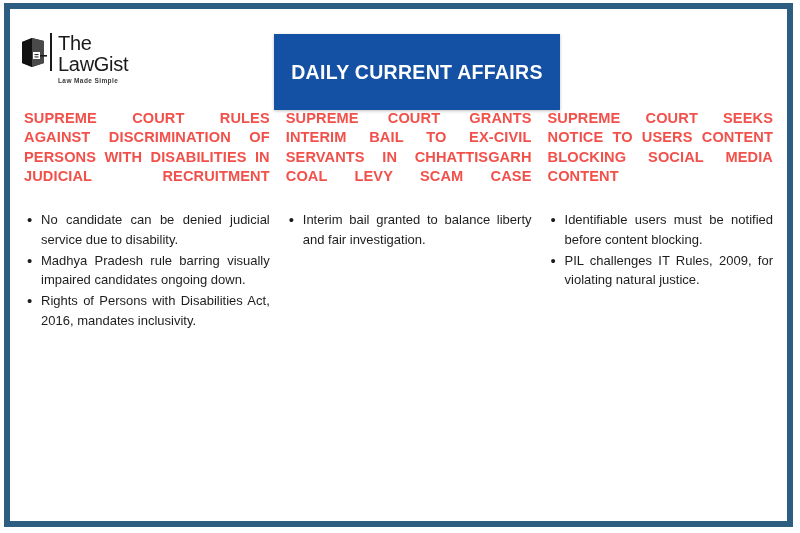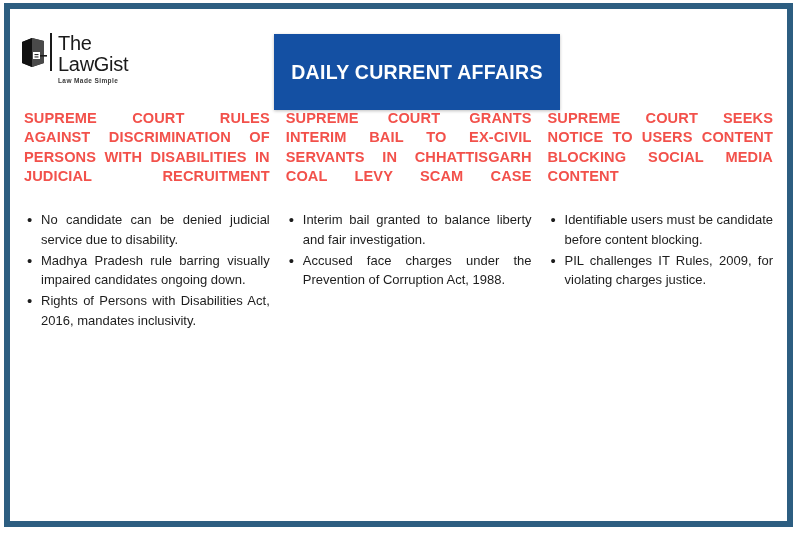--- a/index.html
+++ b/index.html
@@ -213,28 +213,27 @@
           <li>No candidate can be denied judicial service due to disability.</li>
           <li>Madhya Pradesh rule barring visually impaired candidates ongoing down.</li>
           <li>Rights of Persons with Disabilities Act, 2016, mandates inclusivity.</li>
         </ul>
       </div>
 
       <div class="column col-2">
         <h2 class="col-heading">SUPREME COURT GRANTS INTERIM BAIL TO EX-CIVIL SERVANTS IN CHHATTISGARH COAL LEVY SCAM CASE</h2>
         <ul class="bullets">
           <li>Interim bail granted to balance liberty and fair investigation.</li>
-          <li>Accused face charges under the Prevention of Corruption Act, 1988.</li>
         </ul>
       </div>
 
       <div class="column col-3">
         <h2 class="col-heading">SUPREME COURT SEEKS NOTICE TO USERS CONTENT BLOCKING SOCIAL MEDIA CONTENT</h2>
         <ul class="bullets">
-          <li>Identifiable users must be candidate before content blocking.</li>
-          <li>PIL challenges IT Rules, 2009, for violating charges justice.</li>
+          <li>Identifiable users must be notified before content blocking.</li>
+          <li>PIL challenges IT Rules, 2009, for violating natural justice.</li>
         </ul>
       </div>
 
     </div>
 
   </div>
 </div>
 
 </body></html>

